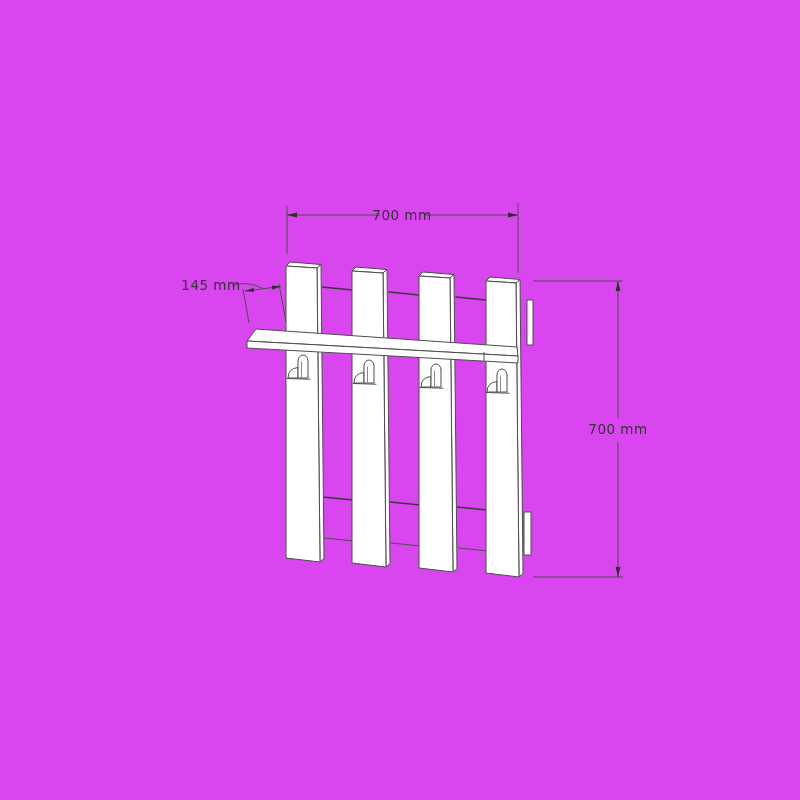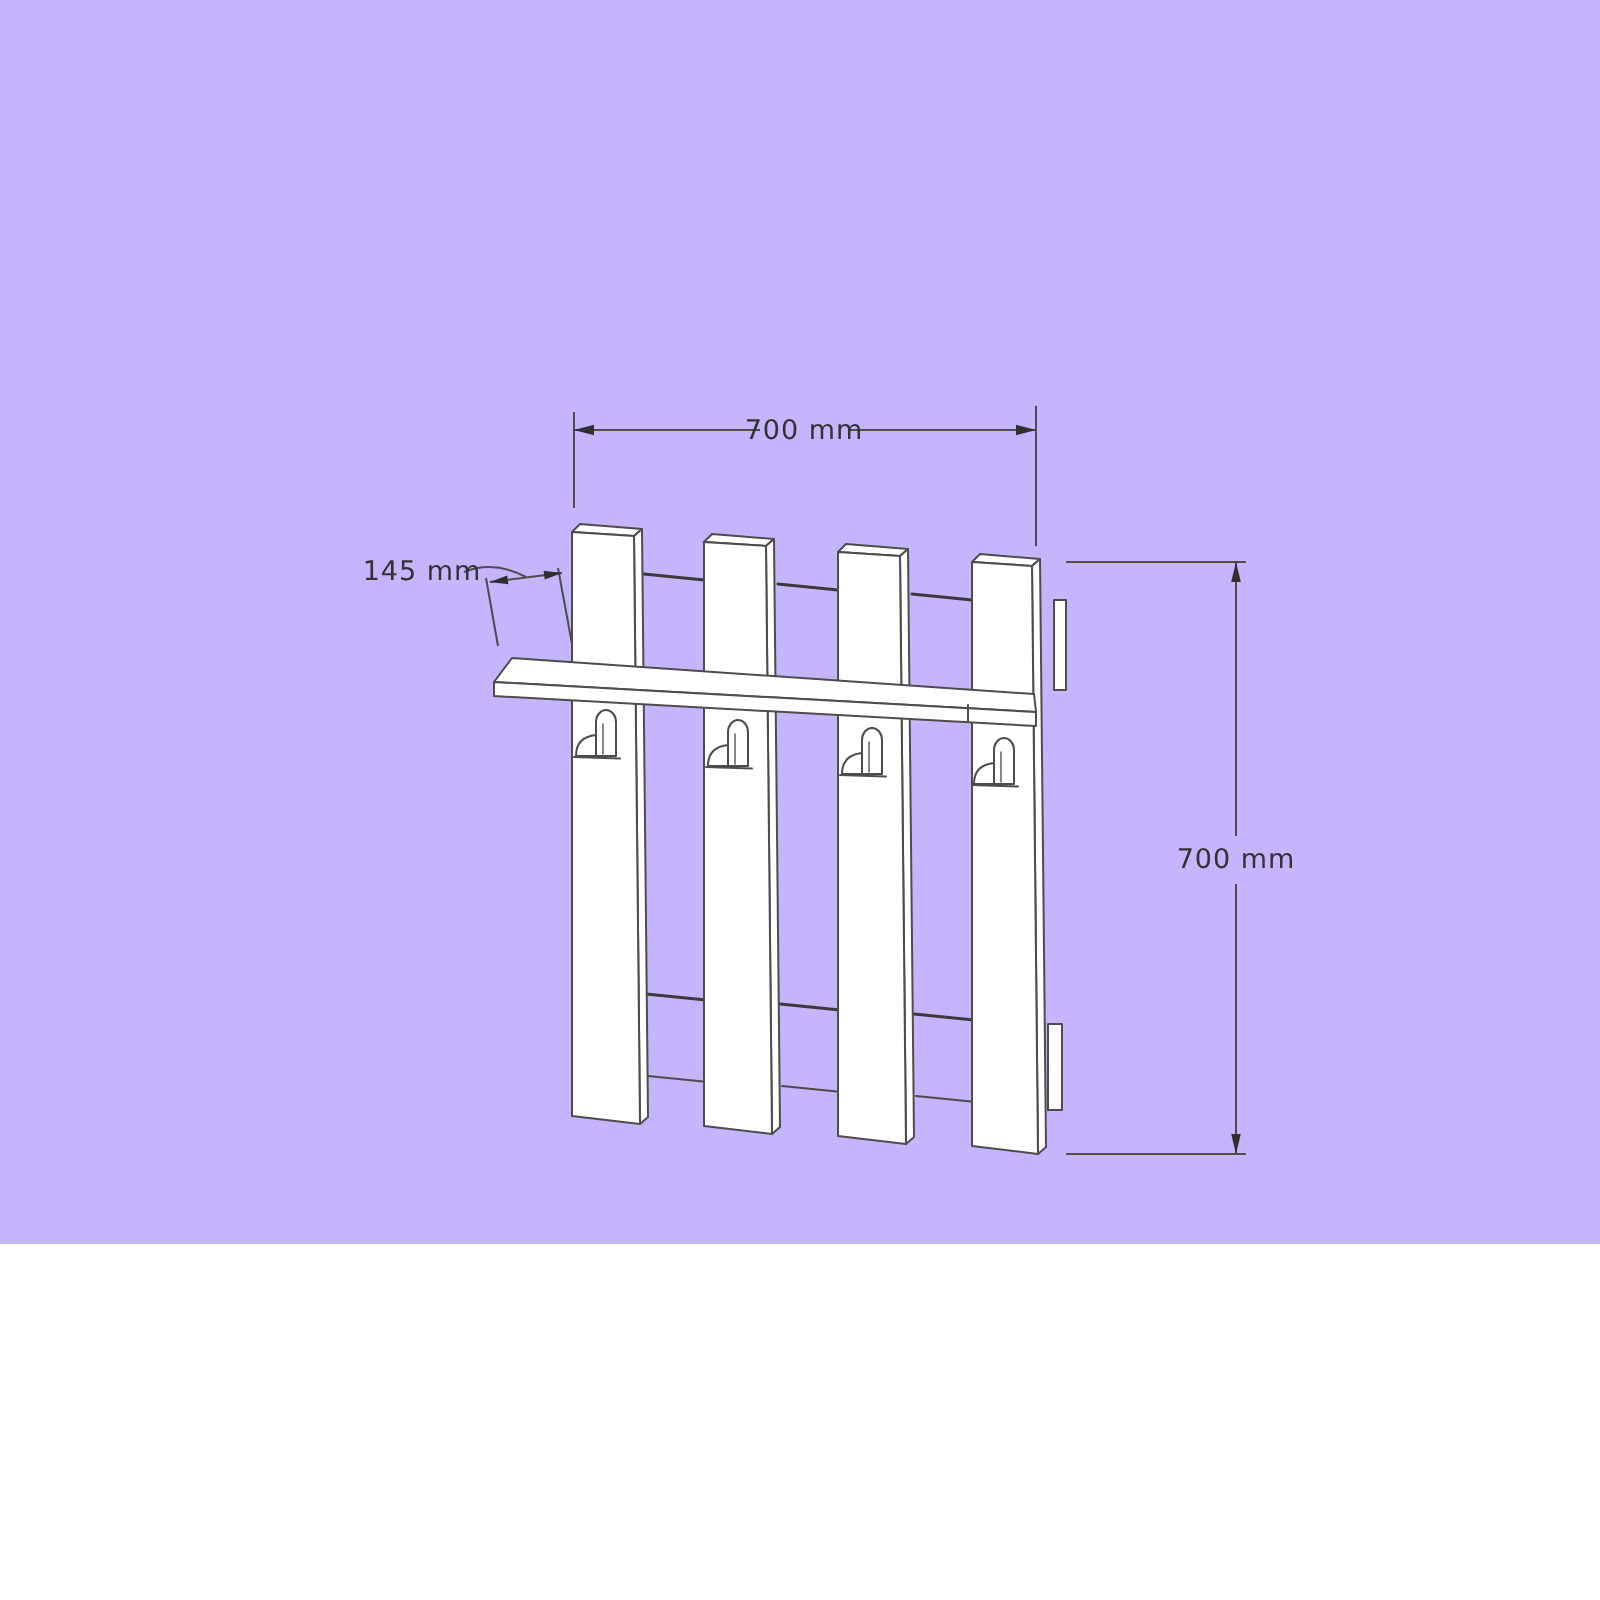--- a/index.html
+++ b/index.html
@@ -6,22 +6,22 @@
     margin: 0;
     padding: 0;
     width: 800px;
     height: 800px;
     background: #ffffff;
     font-family: "DejaVu Sans", "Liberation Sans", sans-serif;
   }
   .stage {
     position: relative;
     width: 800px;
-    height: 622px;
-    background: #c4b5fd;
+    height: 800px;
+    background: #d946ef;
     overflow: hidden;
   }
   svg { display: block; }
   .face  { fill: #ffffff; stroke: #4d4d4d; stroke-width: 1; stroke-linejoin: round; }
   .ln    { fill: none; stroke: #4d4d4d; stroke-width: 1; stroke-linecap: round; }
   .thin  { fill: none; stroke: #6a6a6a; stroke-width: 0.8; stroke-linecap: round; }
   .dk    { fill: none; stroke: #3a3a3a; stroke-width: 1.5; stroke-linecap: round; }
   .dim   { fill: none; stroke: #4d4d4d; stroke-width: 1; stroke-linecap: butt; }
   .arr   { fill: #2f2f2f; stroke: none; }
   .dimtext {

